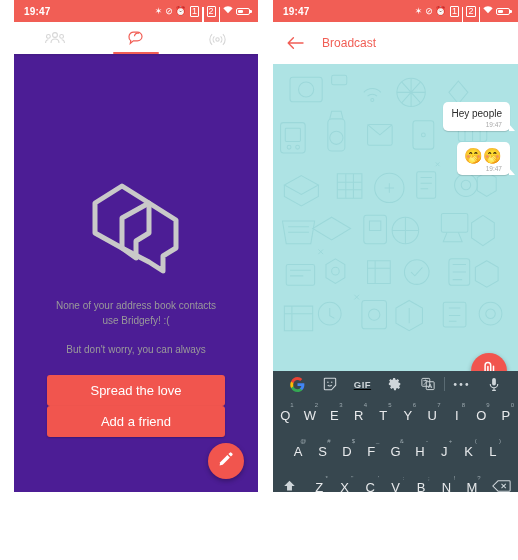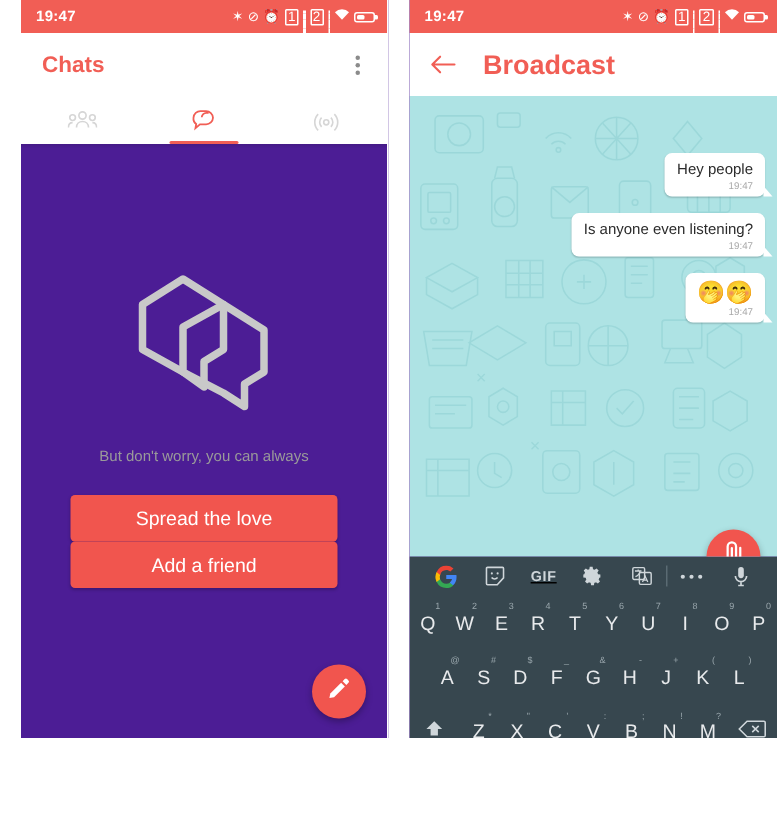--- a/index.html
+++ b/index.html
@@ -61,21 +61,21 @@
     height:31px; font-size:13px; font-family:"Liberation Sans", sans-serif;
     cursor:pointer; box-shadow: 0 1px 2px rgba(0,0,0,.22);
   }
   .fab {
     position:absolute; right:14px; bottom:13px; width:36px; height:36px;
     border-radius:50%; background:#F1554E; box-shadow: 0 2px 5px rgba(0,0,0,.3);
     display:flex; align-items:center; justify-content:center;
   }
 
   
-  .appbar.right .title { color:#F15E55; font-size:18px; font-weight:bold; margin-left:18px; }
+  .appbar.right .title { color:#F15E55; font-size:12px; font-weight:normal; margin-left:18px; }
   .appbar.right { justify-content:flex-start; padding-left:14px; }
   .backarrow { width:17px; height:17px; display:flex; align-items:center; justify-content:center; }
 
   .chatwrap { position:relative; height: 307px; background:#AEE3E4; overflow:hidden; }
   .wallpaper { position:absolute; inset:0; opacity:.5; }
   .messages { position:absolute; right:8px; top:38px; left:40px;
     display:flex; flex-direction:column; align-items:flex-end; gap:11px; }
   .bubble {
     background:#fff; border-radius:5px; padding:5px 8px 3px;
     box-shadow: 0 1px 1px rgba(0,0,0,.16); position:relative; max-width:100%;
@@ -146,28 +146,20 @@
           <svg width="10" height="8" viewBox="0 0 10 8">
               <path d="M5 7.2L0.3 2.2A6.6 6.6 0 0 1 9.7 2.2z" fill="#fff"></path>
             </svg>
         </span>
         <span class="batt">
             <i></i>
           </span>
       </div>
     </div>
 
-    <div class="appbar">
-      <div class="title">Chats</div>
-      <div class="kebab">
-          <i></i>
-          <i></i>
-          <i></i>
-        </div>
-    </div>
 
     <div class="tabs">
       <div class="tab">
         <span>
           <svg width="20" height="14" viewBox="0 0 20 14" fill="none" stroke="#d6d6d6" stroke-width="1.1">
             <circle cx="10" cy="4" r="2.4"></circle>
               <path d="M6 12c0-2.4 1.8-4 4-4s4 1.6 4 4"></path>
             <circle cx="3.4" cy="5.4" r="1.9"></circle>
               <path d="M0.6 12c0-2 1.2-3.3 2.8-3.3"></path>
             <circle cx="16.6" cy="5.4" r="1.9"></circle>
@@ -195,20 +187,24 @@
       </div>
     </div>
     <div class="tabs-shadow"></div>
 
     <div class="empty">
       <div class="empty-art">
         <svg width="110" height="100" viewBox="0 0 110 100" fill="none" stroke="#c9c9c9" stroke-width="5" stroke-linejoin="round" stroke-linecap="round">
           <path d="M41 8 L68 25 L68 55 L55 63 L55 80 L41 70 L14 55 L14 25 Z"></path>
           <path d="M68 25 L95 42 L95 70 L82 78 L82 93 L68 84 L41 70 L41 40 Z"></path>
         </svg>
+      </div>
+      <div class="empty-text">
+        <div>None of your address book contacts</div>
+        <div>use Bridgefy! :(</div>
       </div>
       <div class="empty-text second">
         <div>But don't worry, you can always</div>
       </div>
       <div class="btns">
         <button class="btn">Spread the love</button>
         <button class="btn">Add a friend</button>
       </div>
     </div>
 
@@ -338,24 +334,20 @@
           <path d="M172 104l4 4M176 104l-4 4" stroke-width="1"></path>
         </g>
       </svg>
 
       <div class="messages">
         <div class="bubble">
           <div class="txt">Hey people</div>
           <div class="time">19:47</div>
         </div>
         <div class="bubble">
-          <div class="txt">Is anyone even listening?</div>
-          <div class="time">19:47</div>
-        </div>
-        <div class="bubble">
           <div class="txt emoji">🤭🤭</div>
           <div class="time">19:47</div>
         </div>
       </div>
 
       <div class="attach-fab">
         <span>
           <svg width="15" height="17" viewBox="0 0 15 17" fill="none" stroke="#fff" stroke-width="1.5" stroke-linecap="round">
             <path d="M11.5 5.2v6.6a4.2 4.2 0 0 1-8.4 0V4.4a2.8 2.8 0 0 1 5.6 0v7.1a1.4 1.4 0 0 1-2.8 0V5.4"></path>
           </svg>

